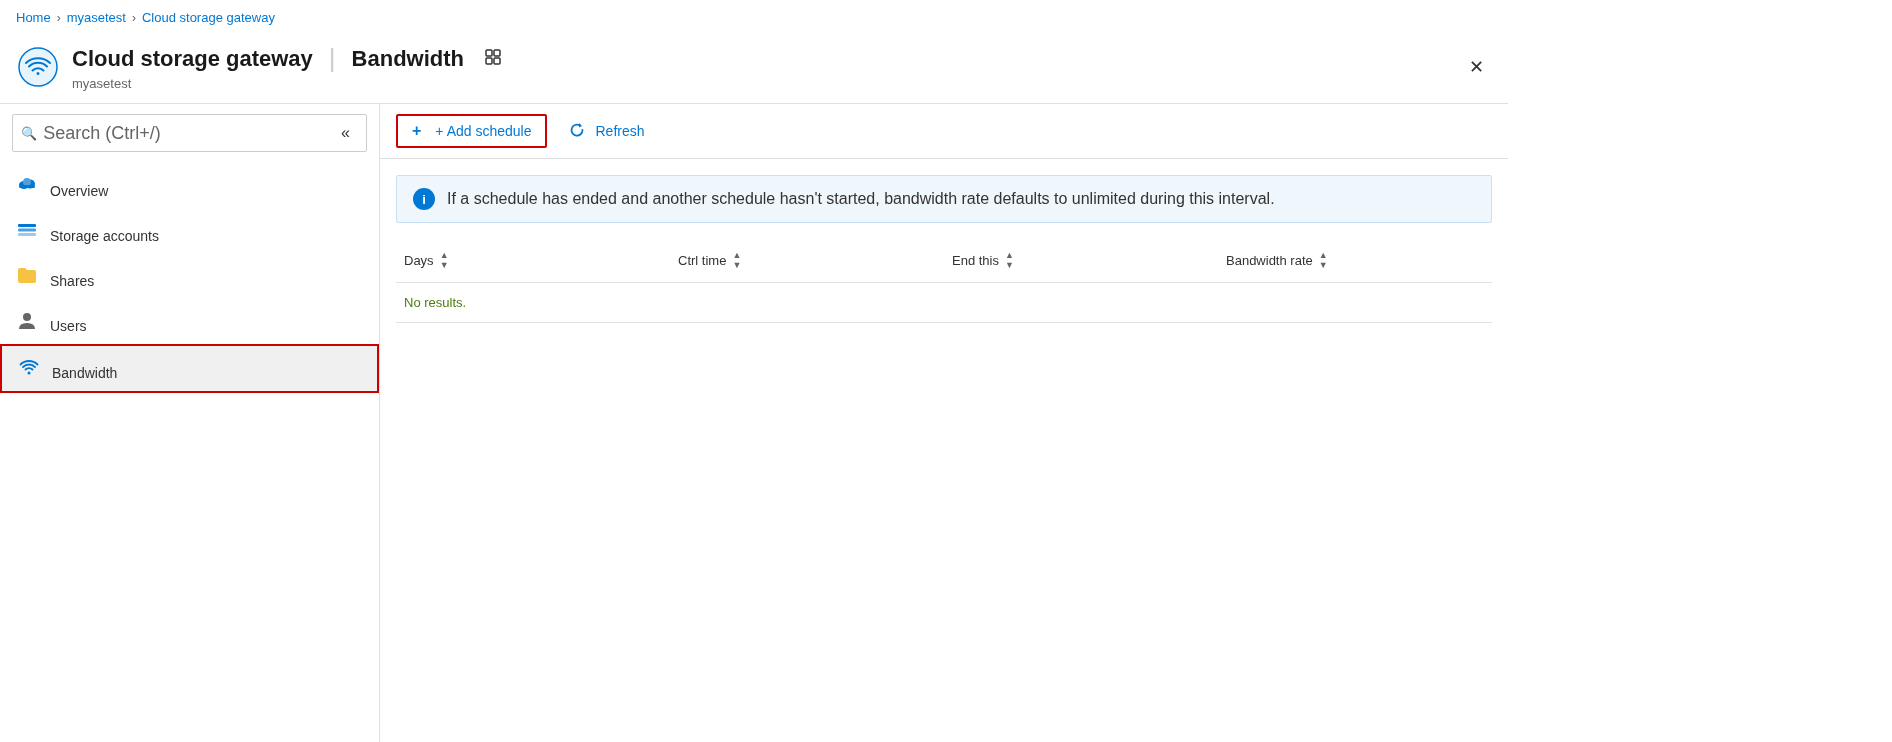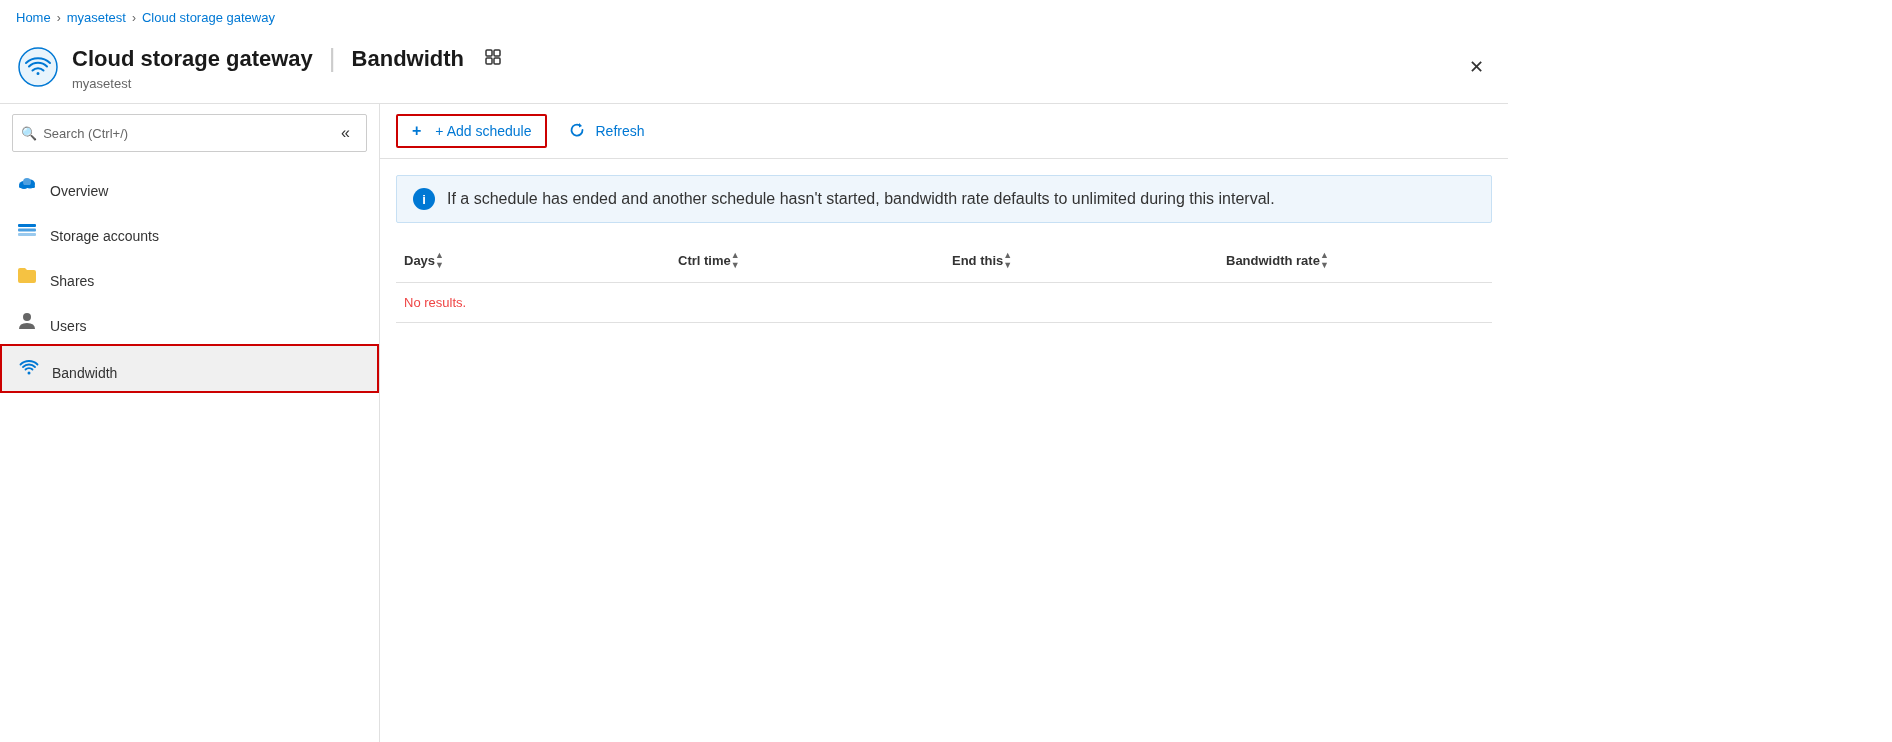--- a/index.html
+++ b/index.html
@@ -25,44 +25,44 @@
     .divider-char { color: #ccc; font-weight: 300; font-size: 26px; margin: 0 4px; }
 
     
     .main-layout { display: flex; flex: 1; overflow: hidden; }
 
     
     .sidebar { width: 380px; min-width: 380px; border-right: 1px solid #e0e0e0; display: flex; flex-direction: column; }
     .search-container { padding: 10px 12px; }
     .search-box { display: flex; align-items: center; border: 1px solid #ccc; border-radius: 2px; padding: 5px 8px; background: #fff; width: 100%; gap: 6px; cursor: text; }
     .search-icon-wrap { color: #666; font-size: 13px; }
-    .search-input-text { color: #666; font-size: 13px; flex: 1; }
+    .search-input-text { color: #666; font-size: 18px; flex: 1; }
     .collapse-btn { margin-left: auto; background: none; border: none; cursor: pointer; padding: 4px 8px; color: #333; font-size: 16px; }
 
     .nav-items { display: flex; flex-direction: column; }
     .nav-item { display: flex; align-items: flex-end; padding: 10px 16px; cursor: pointer; gap: 12px; border: none; background: none; width: 100%; text-align: left; font-size: 14px; color: #333; }
     .nav-item.active { background: #f0f0f0; border: 2px solid #c00; }
     .nav-item-label { font-size: 14px; }
 
     
     .content { flex: 1; display: flex; flex-direction: column; overflow: hidden; }
     .toolbar { display: flex; align-items: center; padding: 10px 16px; gap: 8px; border-bottom: 1px solid #e0e0e0; }
     .btn-add-schedule { display: flex; align-items: center; gap: 6px; background: #fff; border: 2px solid #c00; color: #0078d4; padding: 6px 14px; cursor: pointer; font-size: 14px; font-weight: 500; border-radius: 2px; }
     .btn-refresh { display: flex; align-items: center; gap: 10px; background: none; border: none; color: #0078d4; padding: 6px 14px; cursor: pointer; font-size: 14px; font-weight: 500; }
 
     .info-banner { display: flex; align-items: center; gap: 12px; background: #eff6fc; border: 1px solid #c7e0f4; margin: 16px; padding: 12px 16px; border-radius: 2px; }
     .info-icon { width: 22px; height: 22px; background: #0078d4; border-radius: 50%; display: flex; align-items: center; justify-content: center; color: #fff; font-weight: 700; font-size: 13px; flex-shrink: 0; }
     .info-text { font-size: 16px; color: #333; }
 
     .table-container { margin: 0 16px; }
     .table-header { display: grid; grid-template-columns: 1fr 1fr 1fr 1fr; border-bottom: 1px solid #e0e0e0; padding: 8px 0; }
-    .th { font-size: 13px; font-weight: 700; color: #333; display: flex; align-items: center; padding: 4px 8px; }
+    .th { font-size: 13px; font-weight: 400; color: #333; display: flex; align-items: center; gap: 6px; padding: 4px 8px; }
     .sort-arrows { display: flex; flex-direction: column; gap: 1px; cursor: pointer; }
     .sort-arrow { font-size: 9px; color: #666; line-height: 1; }
-    .no-results { padding: 12px 8px; font-size: 13px; color: #ef4444; border-bottom: 1px solid #e0e0e0; }
+    .no-results { padding: 12px 8px; font-size: 13px; color: #4d7c0f; border-bottom: 1px solid #e0e0e0; }
   </style>
 </head>
 <body>
 
 <div class="page-wrapper">
 
   <div class="breadcrumb">
     <a href="#">Home</a>
     <span class="breadcrumb-sep">›</span>
     <a href="#">myasetest</a>

